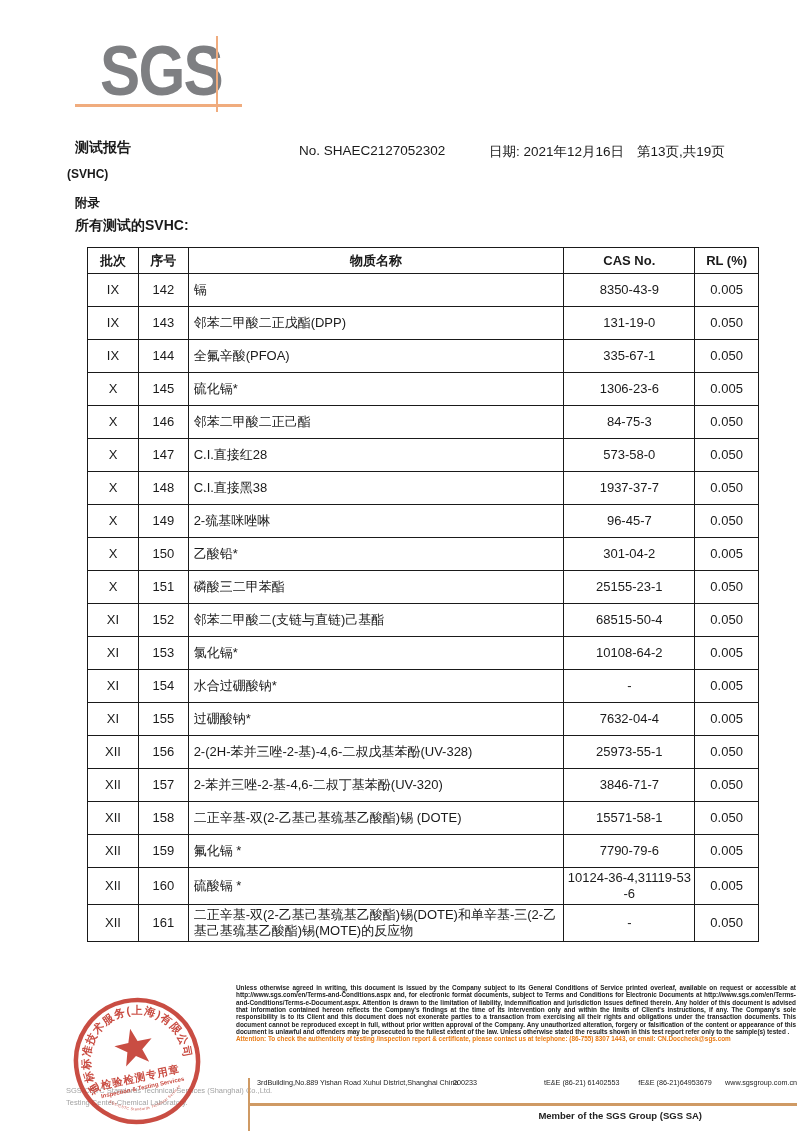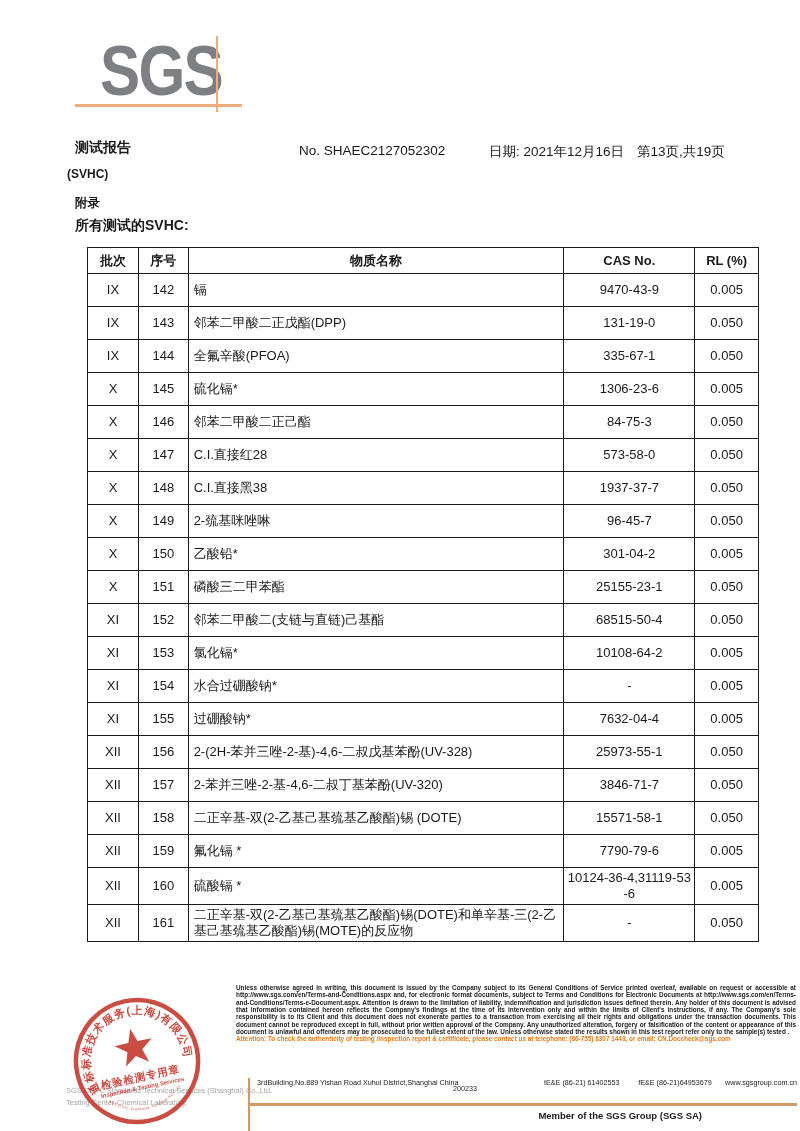--- a/index.html
+++ b/index.html
@@ -68,21 +68,21 @@
   .attention {
     color:#e87a12;
   }
   .address-block {
     position:absolute; left:250px; top:1078px; width:547px;
     padding-left:7px; font-size:7.2px; color:#222;
   }
   .addr-vline { position:absolute; left:248px; top:1078px; width:2px; height:53px; background:#cf9a64; }
   .addr-row { display:flex; align-items:flex-start; margin-bottom:3px; white-space:nowrap; }
   .addr-col-addr { width:196px; }
-  .addr-col-post { width:62px;margin-top:6px; }
+  .addr-col-post { width:62px; }
   .addr-col-tel  { width:112px;padding-left:30px; }
   .addr-col-fax  { width:102px;text-align:center; }
   .addr-col-net  { flex:1; }
   .addr-cn { font-weight:bold; }
   .footer-rule { position:absolute; left:250px; top:1103px; width:547px; height:2.5px; background:#cf9a64; }
   .member-line { position:absolute; right:98px; top:1110px; font-size:9.5px; font-weight:600; color:#222;text-align:center; }
 </style>
 </head>
 <body>
 
@@ -115,21 +115,21 @@
         <th>物质名称</th>
         <th>CAS No.</th>
         <th>RL (%)</th>
       </tr>
     </thead>
     <tbody id="table-body">
     <tr>
       <td>IX</td>
       <td>142</td>
       <td class="name-cell">镉</td>
-      <td class="cas-cell">9470-43-9</td>
+      <td class="cas-cell">8350-43-9</td>
       <td>0.005</td>
     </tr>
 
     <tr>
       <td>IX</td>
       <td>143</td>
       <td class="name-cell">邻苯二甲酸二正戊酯(DPP)</td>
       <td class="cas-cell">131-19-0</td>
       <td>0.050</td>
     </tr>

